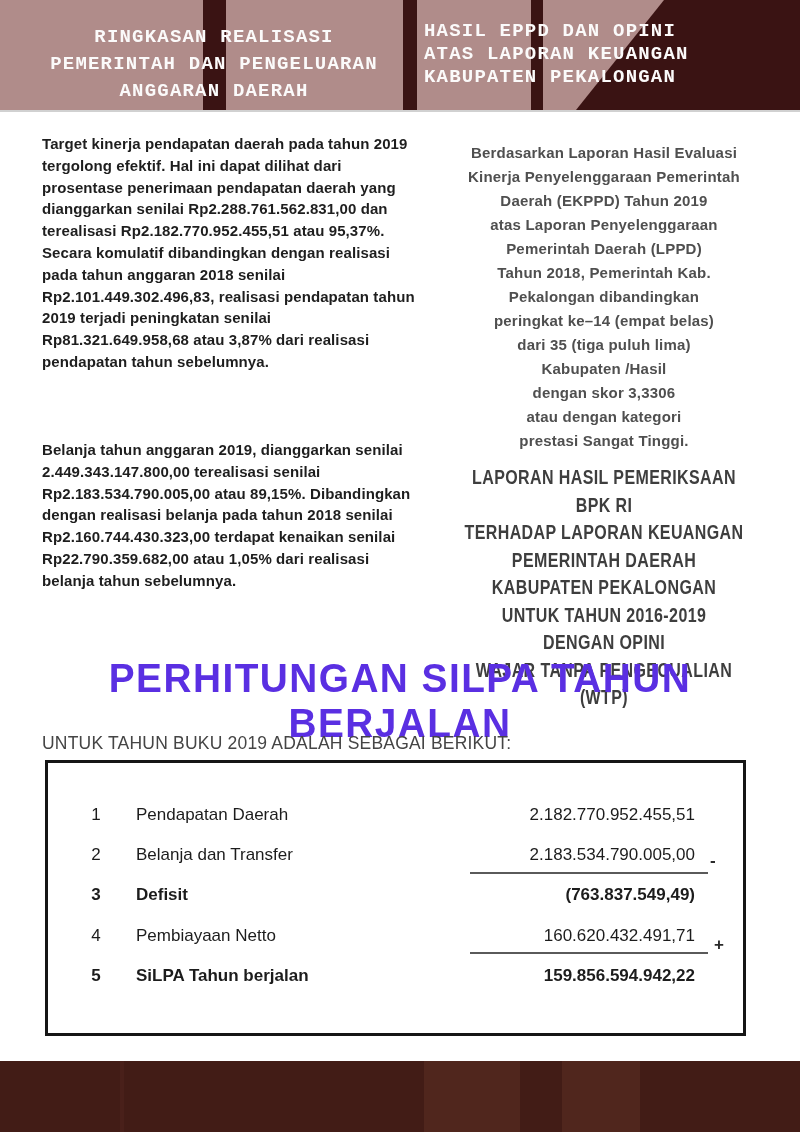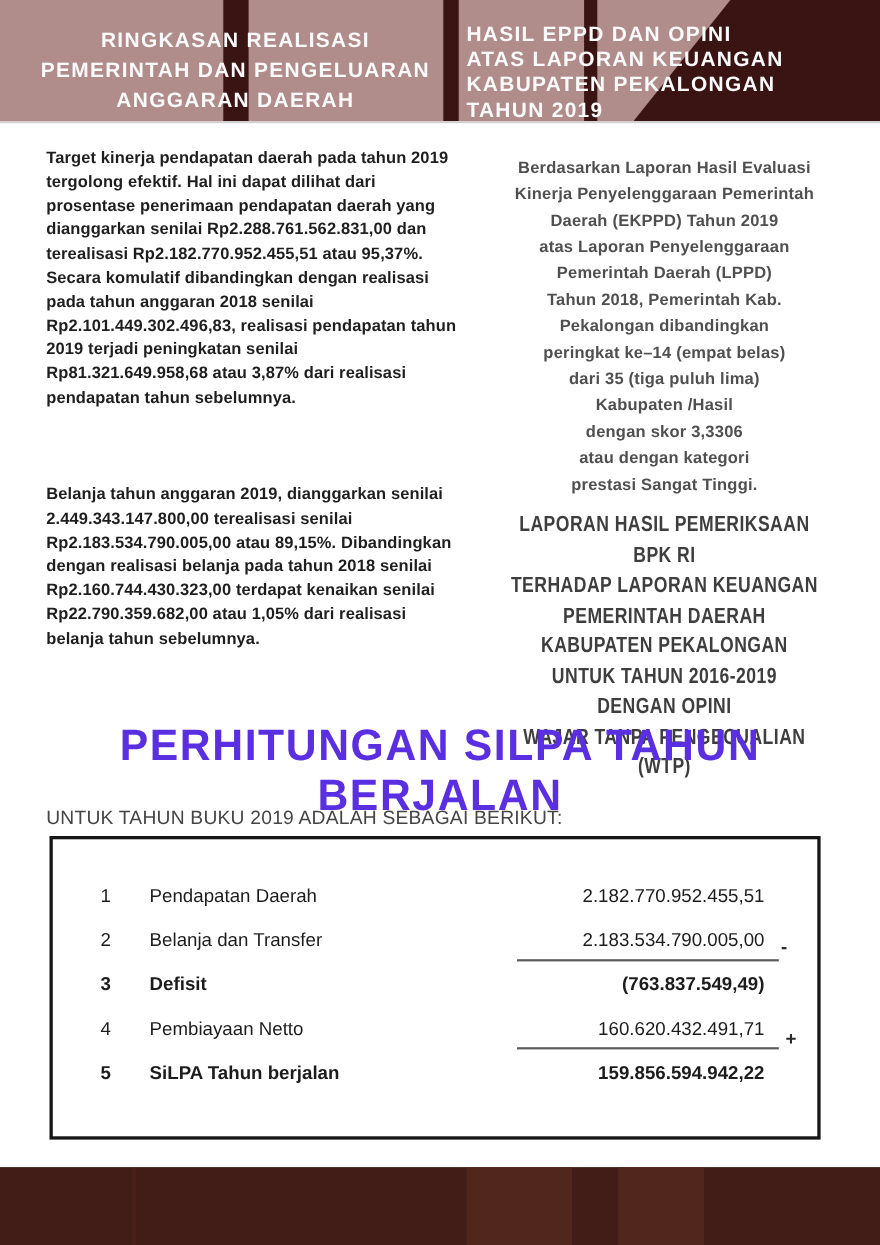--- a/index.html
+++ b/index.html
@@ -2,21 +2,21 @@
 <html><head>
 <meta charset="utf-8">
 <style>
   * { margin:0; padding:0; box-sizing:border-box; }
   html,body { background:#ffffff; }
   body { font-family:"Liberation Sans", sans-serif; }
   .page { position:relative; width:800px; height:1132px; background:#ffffff; overflow:hidden; }
 
   
   .header-band { position:absolute; left:0; top:0; width:800px; height:110px;
-    background:#b08c8a; box-shadow:0 2px 0 rgba(0,0,0,0.18); }
+    background:#b08c8a; box-shadow:0 2px 0 rgba(0,0,0,0.18);font-family:Liberation Mono, monospace; }
   .stripe { position:absolute; top:0; height:110px; background:#3a1313; }
   .stripe.s1 { left:203px; width:23px; }
   .stripe.s2 { left:403px; width:14px; }
   .stripe.s3 { left:531px; width:12px; }
   .wedge { position:absolute; left:0; top:0; width:800px; height:110px; background:#3a1313;
     clip-path:polygon(83% 0, 100% 0, 100% 100%, 72% 100%); }
   .title-left { position:absolute; left:28px; top:24px; width:372px; text-align:center;
     color:#fbfafa; font-weight:bold; font-size:19px; line-height:27px; letter-spacing:1.2px; }
   .title-right { position:absolute; left:424px; top:20px; width:366px; 
     color:#fbfafa; font-weight:bold; font-size:19px; line-height:23px; letter-spacing:1.2px; }
@@ -76,21 +76,20 @@
     <div class="wedge"></div>
     <div class="title-left">
         <div>RINGKASAN REALISASI</div>
         <div>PEMERINTAH DAN PENGELUARAN</div>
         <div>ANGGARAN DAERAH</div>
       </div>
     <div class="title-right">
         <div>HASIL EPPD DAN OPINI</div>
         <div>ATAS LAPORAN KEUANGAN</div>
         <div>KABUPATEN PEKALONGAN</div>
-        <div>TAHUN 2019</div>
       </div>
   </div>
 
   <p class="para p1">Target kinerja pendapatan daerah pada tahun 2019 tergolong efektif. Hal ini dapat dilihat dari prosentase penerimaan pendapatan daerah yang dianggarkan senilai Rp2.288.761.562.831,00 dan terealisasi Rp2.182.770.952.455,51 atau 95,37%. Secara komulatif dibandingkan dengan realisasi pada tahun anggaran 2018 senilai Rp2.101.449.302.496,83, realisasi pendapatan tahun 2019 terjadi peningkatan senilai Rp81.321.649.958,68 atau 3,87% dari realisasi pendapatan tahun sebelumnya.</p>
   <p class="para p2">Belanja tahun anggaran 2019, dianggarkan senilai 2.449.343.147.800,00 terealisasi senilai Rp2.183.534.790.005,00 atau 89,15%. Dibandingkan dengan realisasi belanja pada tahun 2018 senilai Rp2.160.744.430.323,00 terdapat kenaikan senilai Rp22.790.359.682,00 atau 1,05% dari realisasi belanja tahun sebelumnya.</p>
 
   <div class="eval-block">
       <div>Berdasarkan Laporan Hasil Evaluasi</div>
       <div>Kinerja Penyelenggaraan Pemerintah</div>
       <div>Daerah (EKPPD) Tahun 2019</div>

